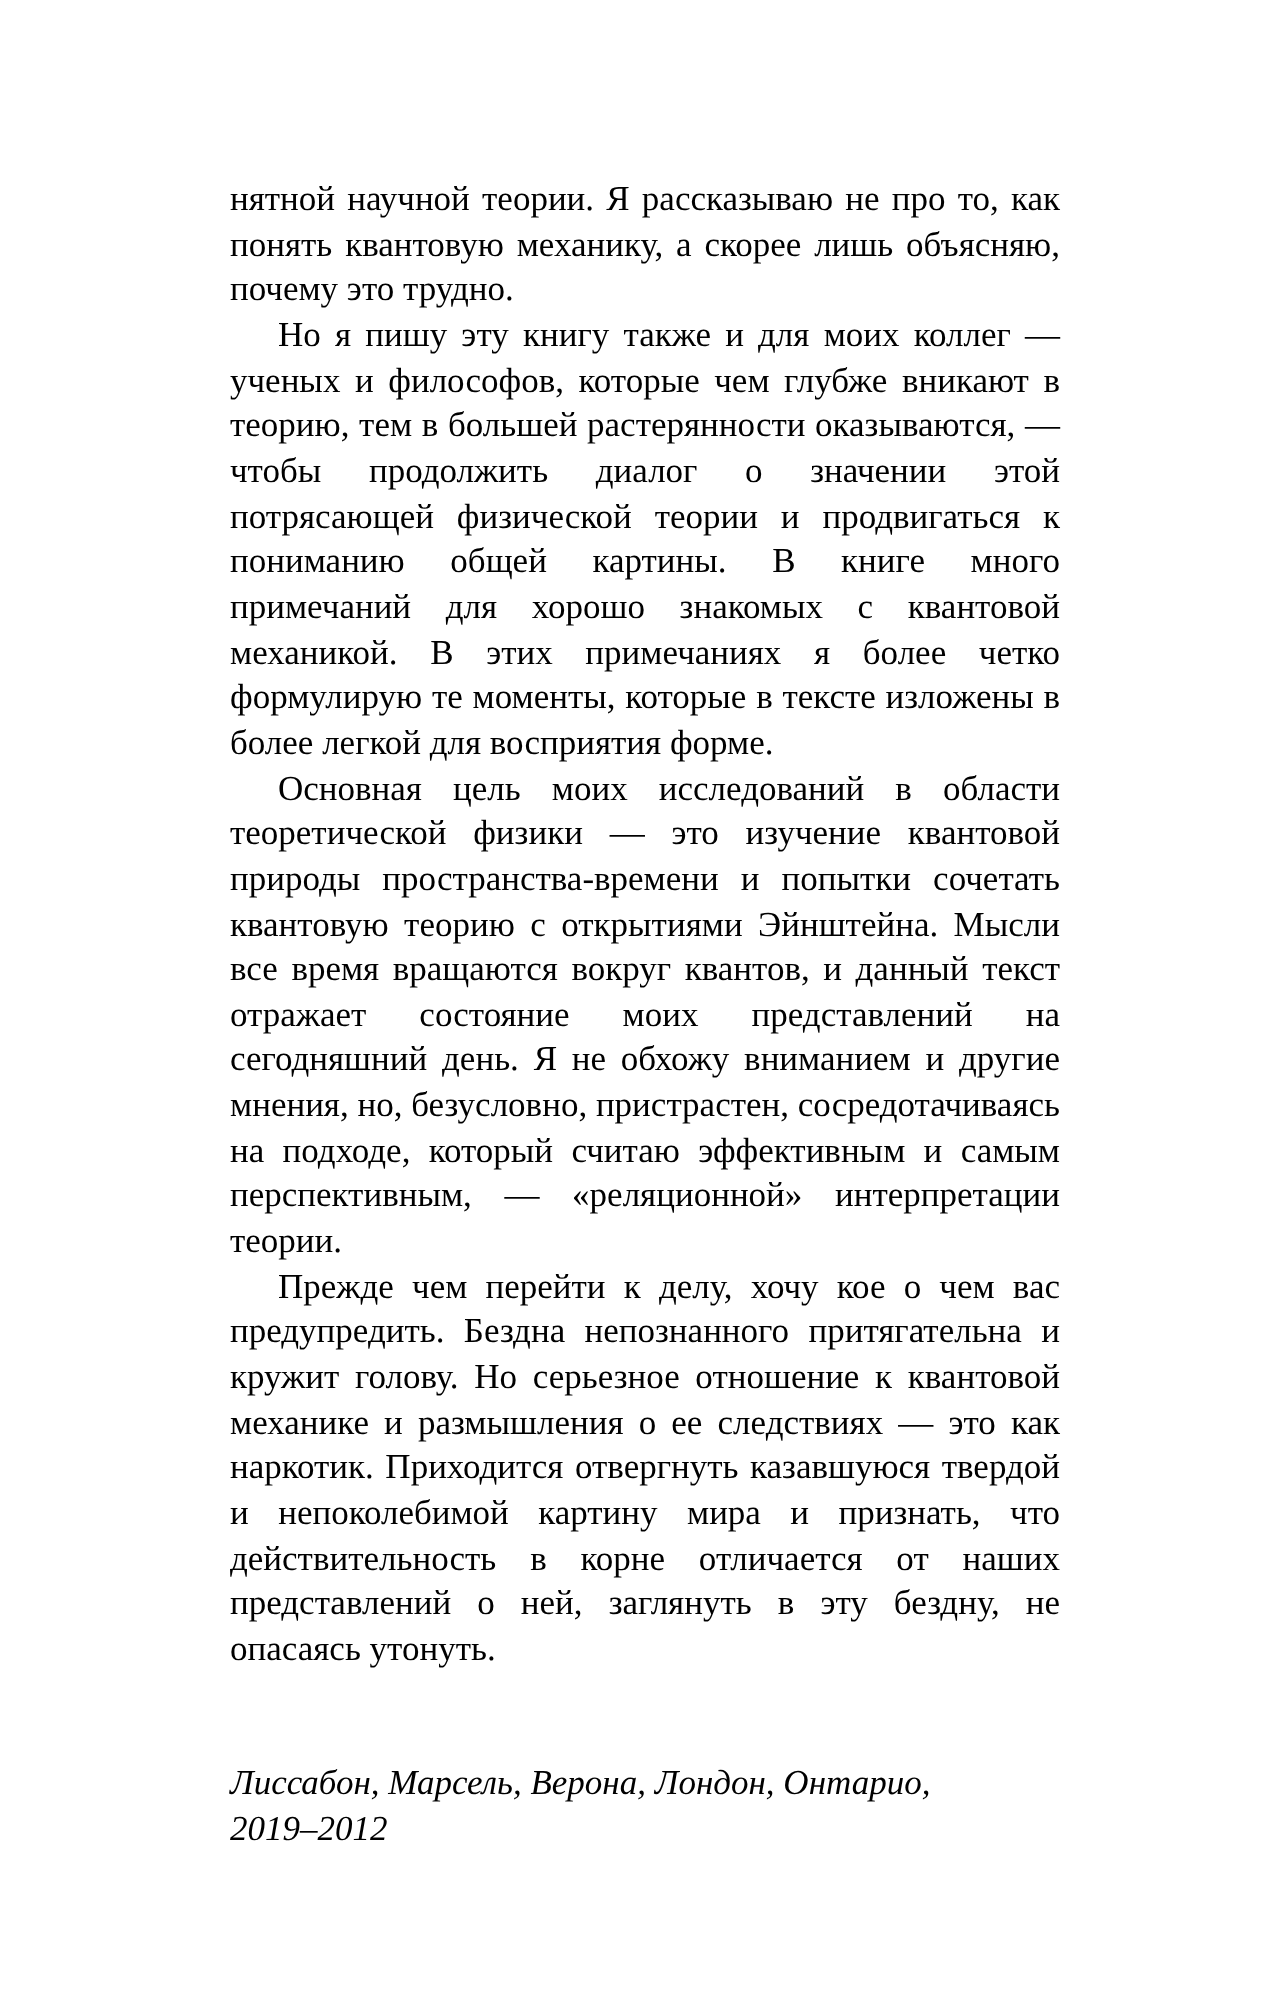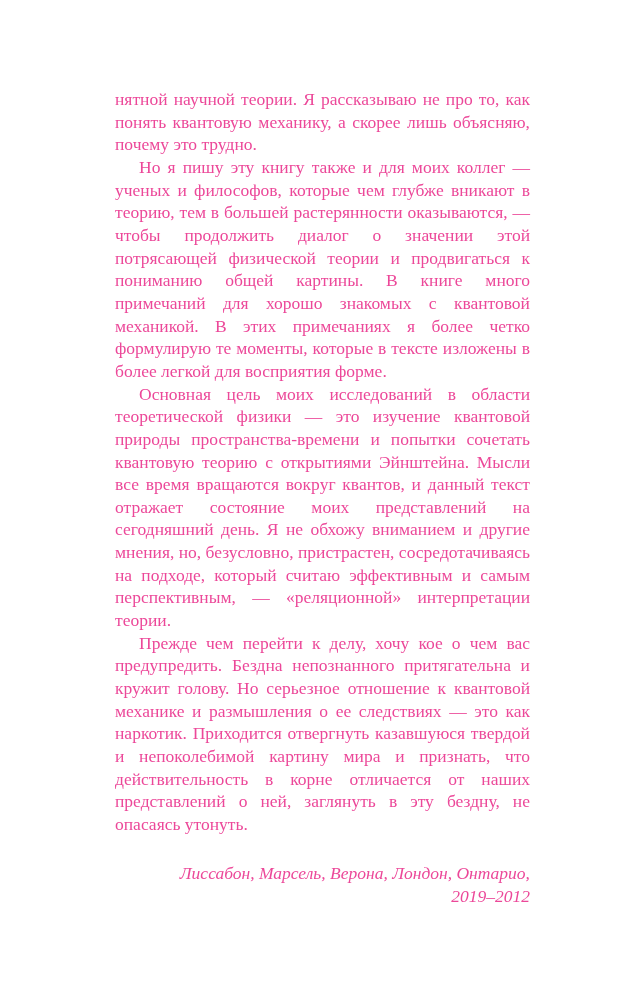--- a/index.html
+++ b/index.html
@@ -10,39 +10,39 @@
   .page {
     position: relative;
     width: 644px;
     height: 1000px;
     box-sizing: border-box;
     background: #ffffff;
     padding: 88px 114px 0 115px;
     font-family: "Liberation Serif", "DejaVu Serif", serif;
     font-size: 17.5px;
     line-height: 1.295;
-    color: #ec4899;
+    color: #000000;
     overflow: hidden;
   }
   .text-block {
     text-align: justify;
     hyphens: auto;
     -webkit-hyphens: auto;
   }
   p.para {
     margin: 0;
     padding: 0;
     text-indent: 24px;
   }
   p.para.no-indent {
     text-indent: 0;
   }
   .signature {
-    margin-top: 26px;
-    text-align: right;
+    margin-top: 44px;
+    text-align: left;
     font-style: italic;
   }
   .signature .sig-line {
     line-height: 1.35;
   }
 </style>
 </head>
 <body>
 
 <div class="page">

